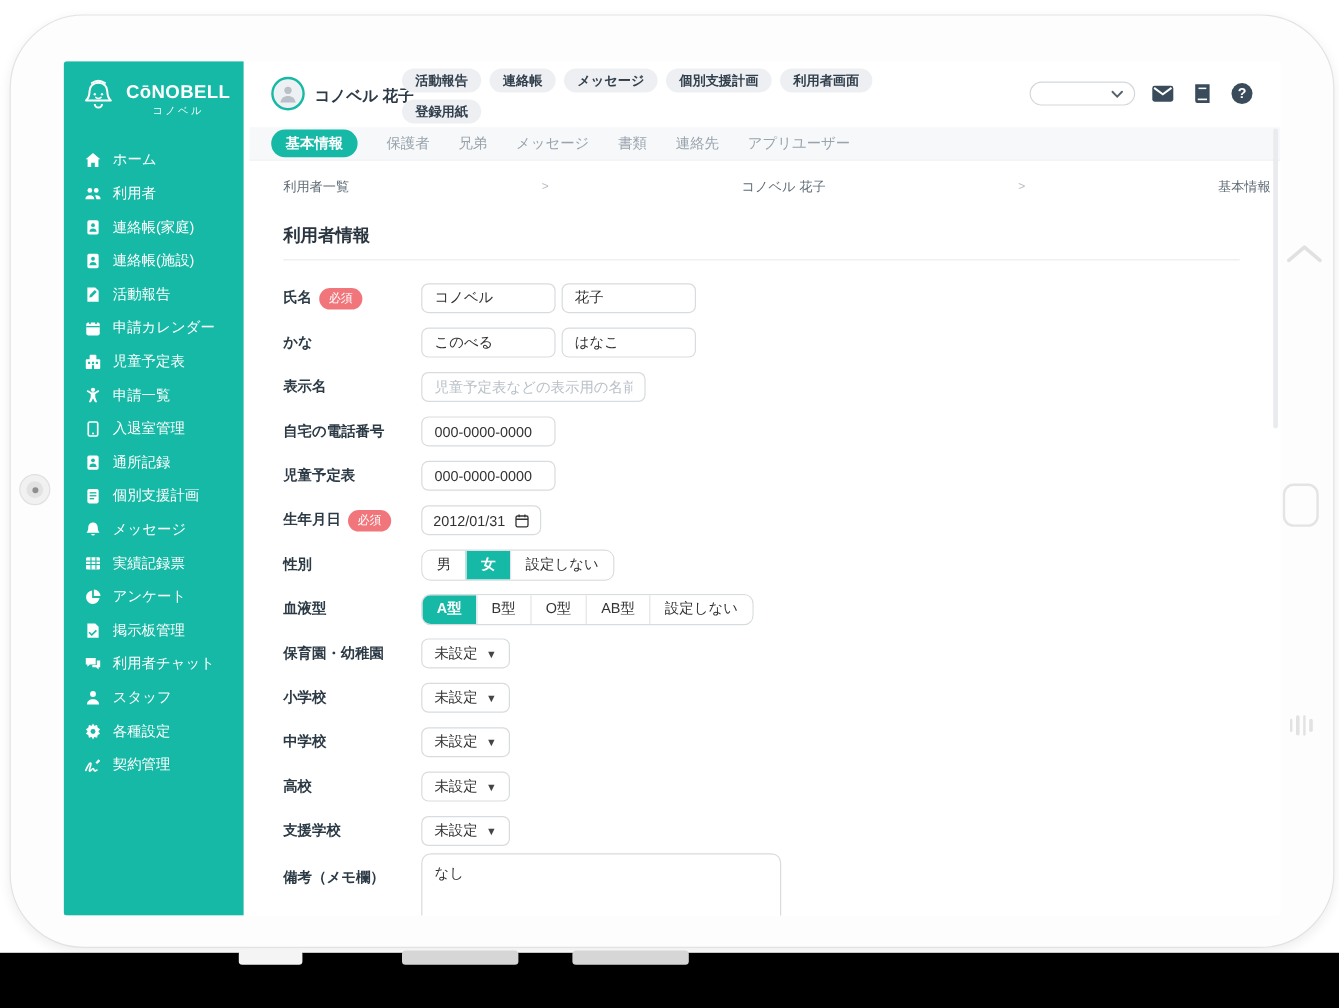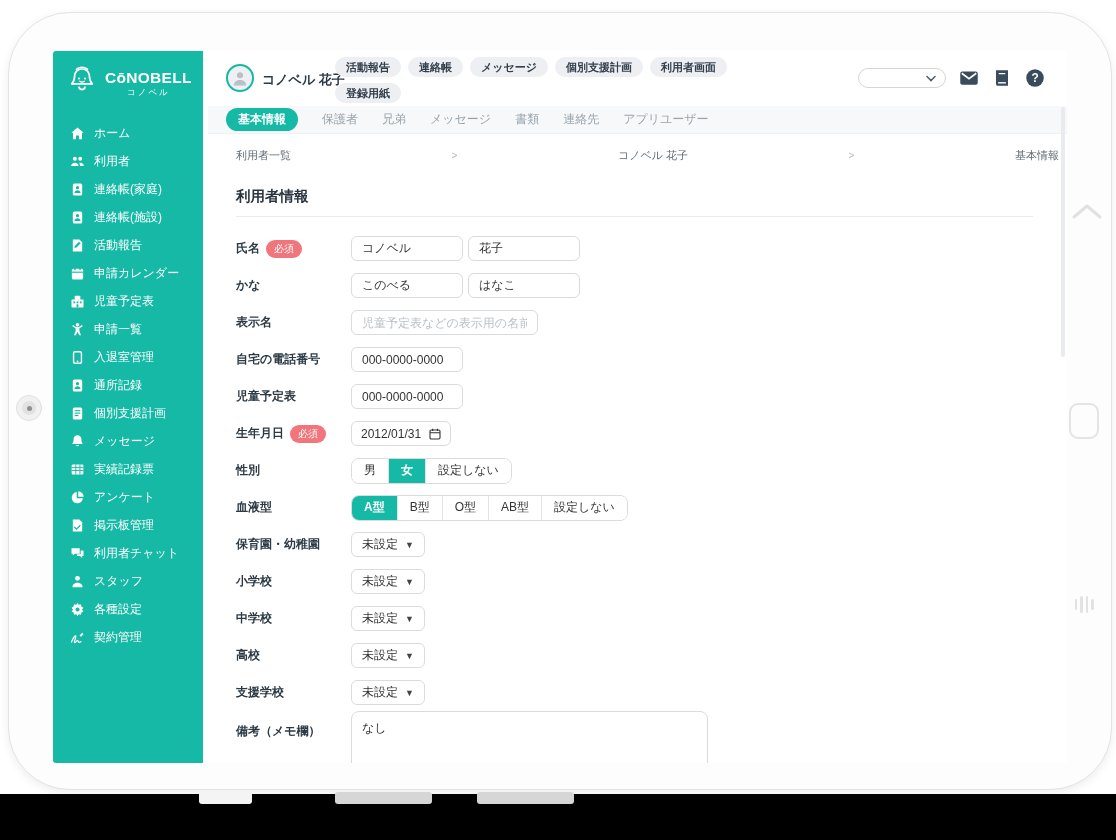--- a/index.html
+++ b/index.html
@@ -88,21 +88,21 @@
   .w-wide{width:187px;}
   .date-box{height:25px;border:1px solid var(--border);border-radius:6px;padding:0 9px;
     display:inline-flex;align-items:center;gap:8px;font-size:12px;color:#333;cursor:pointer;}
   .seg{display:inline-flex;border:1px solid var(--border);border-radius:8px;overflow:hidden;background:#fff;}
   .seg button{border:none;background:#fff;height:24px;padding:0 12px;font-size:12px;color:#333;cursor:pointer;border-left:1px solid #e2e5e8;}
   .seg button:first-child{border-left:none;}
   .seg button.sel{background:var(--teal);color:#fff;font-weight:600;}
   .selbox{height:25px;border:1px solid var(--border);border-radius:6px;padding:0 10px;
     display:inline-flex;align-items:center;gap:7px;font-size:12px;color:#333;cursor:pointer;background:#fff;}
   .selbox .caret{font-size:9px;color:#444;}
-  .memo{width:357px;height:72px;border:1px solid var(--border);border-radius:8px;padding:8px 10px;
+  .memo{width:300px;height:72px;border:1px solid var(--border);border-radius:8px;padding:8px 10px;
     font-size:12px;color:#333;resize:none;outline:none;}
 </style>
 </head>
 <body>
 
 <div class="stage">
   <div class="dock-black"></div>
   <div class="foot foot1"></div>
   <div class="foot foot2"></div>
   <div class="foot foot3"></div>

